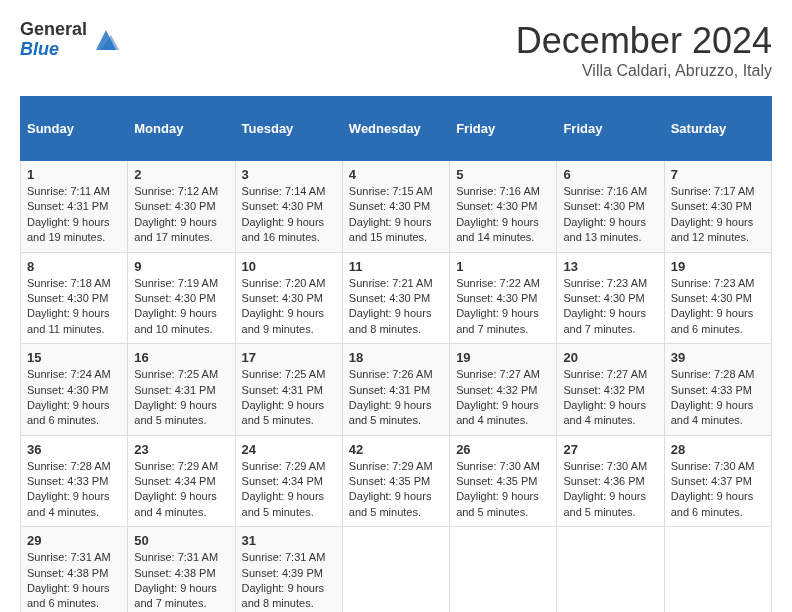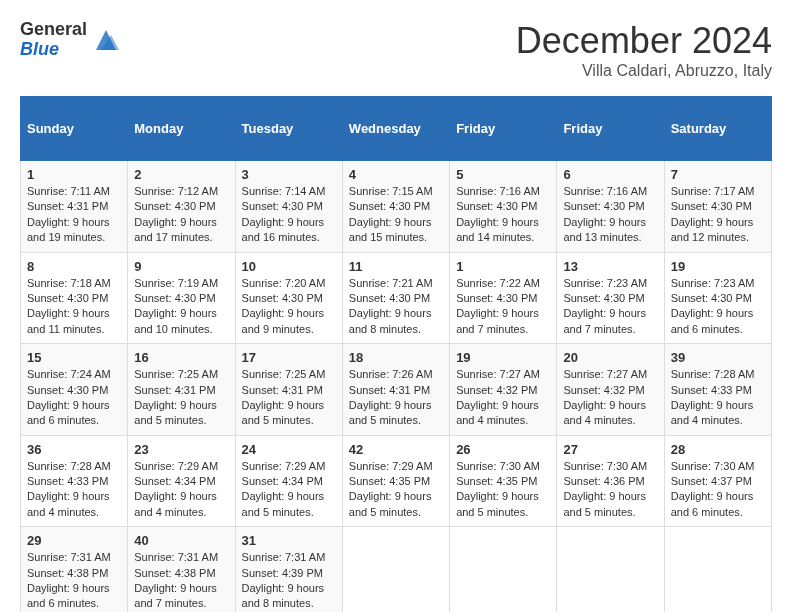--- a/index.html
+++ b/index.html
@@ -365,21 +365,21 @@
       <tr>
         <td>
           <div class="day-number">29</div>
           <div class="day-info">
             Sunrise: 7:31 AM<br>
             Sunset: 4:38 PM<br>
             Daylight: 9 hours and 6 minutes.
           </div>
         </td>
         <td>
-          <div class="day-number">40</div>
+          <div class="day-number">50</div>
           <div class="day-info">
             Sunrise: 7:31 AM<br>
             Sunset: 4:38 PM<br>
             Daylight: 9 hours and 7 minutes.
           </div>
         </td>
         <td>
           <div class="day-number">31</div>
           <div class="day-info">
             Sunrise: 7:31 AM<br>

